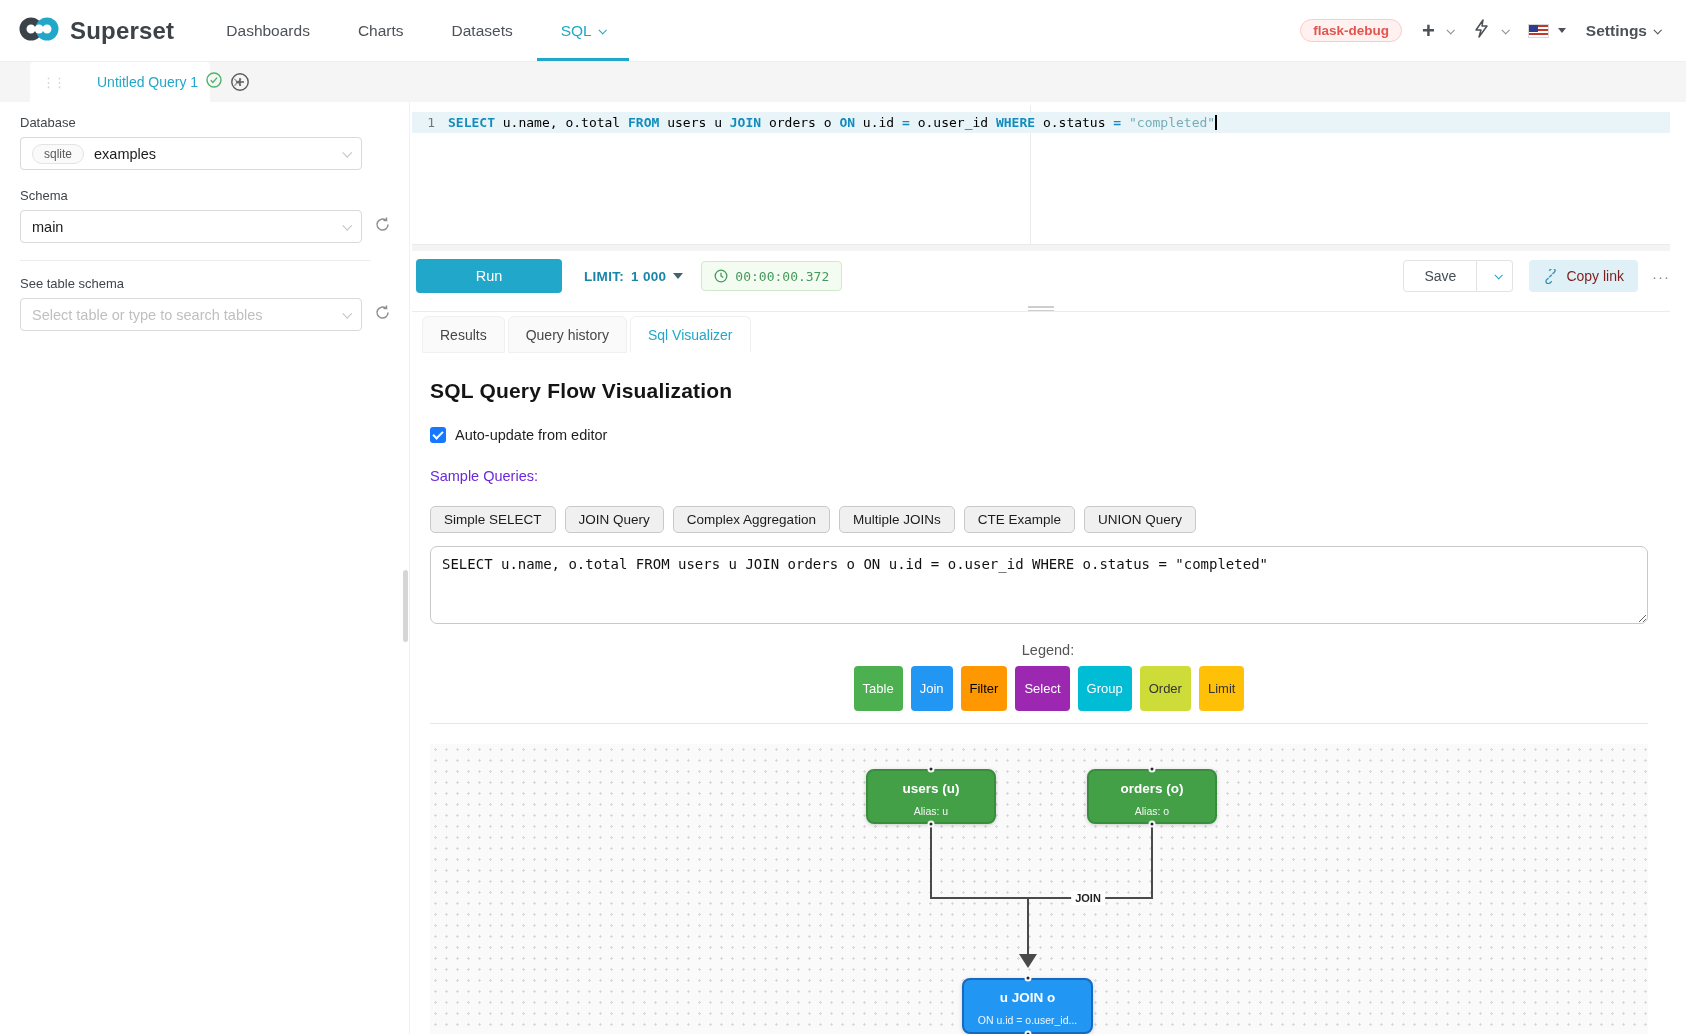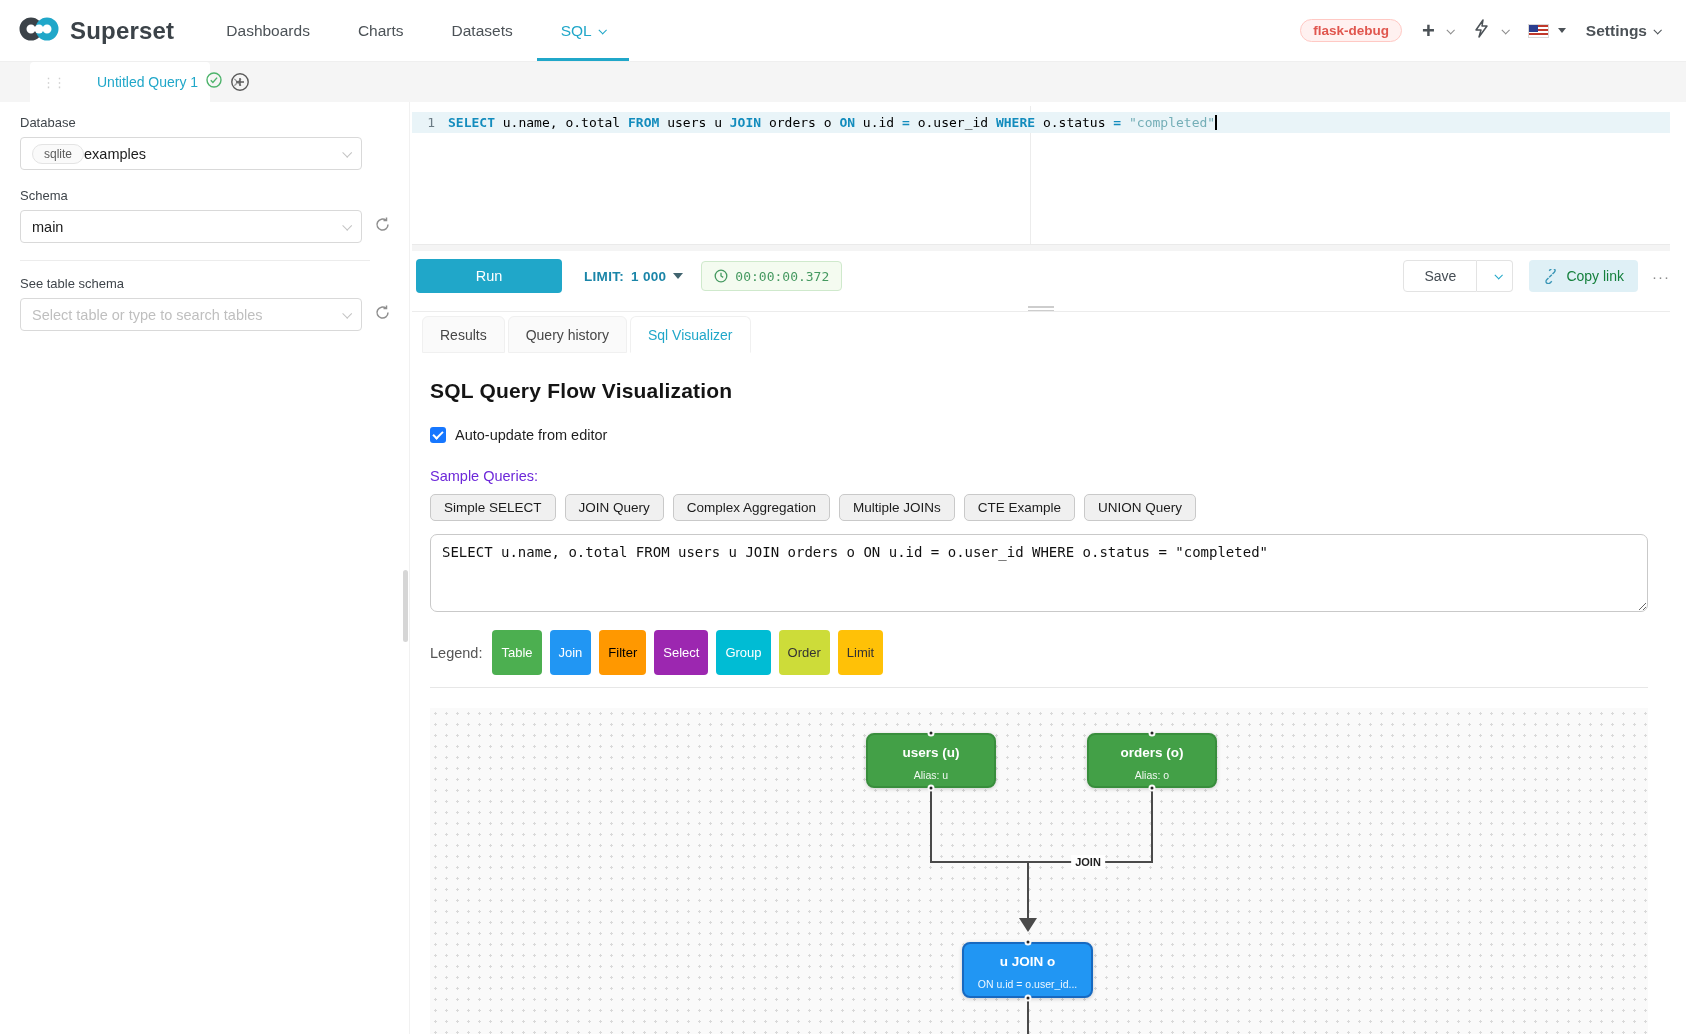--- a/index.html
+++ b/index.html
@@ -40,21 +40,21 @@
   .qtab-label { font-size:14px; color:#20a7c9; white-space:nowrap;margin-left:25px; }
   .close-x { color:#9a9a9a; font-size:13px; margin-left:2px; cursor:pointer; }
   .addtab { display:flex; align-items:center; margin-left:20px; cursor:pointer; }
 
   
   .body { position:absolute; top:102px; left:0; right:0; bottom:0; display:flex; background:#fff; }
   .sidebar { width:410px; flex:0 0 410px; padding:13px 0 0 20px; position:relative; }
   .side-label { font-size:13px; color:#3f454b; margin-bottom:7px; }
   .sel-row { display:flex; align-items:center; gap:12px; }
   .sel { width:342px; height:33px; border:1px solid #d9d9d9; border-radius:4px; background:#fff;
-         display:flex; align-items:center; padding:0 11px; cursor:pointer; }
+         display:flex; align-items:center; padding:0 11px; gap:10px; cursor:pointer; }
   .sel .selchv { margin-left:auto; color:#c3c3c3; }
   .engine-pill { font-size:12px; color:#5b5b5b; background:#fafafa; border:1px solid #e4e4e4;
                  border-radius:11px; padding:2px 11px; }
   .sel-value { font-size:14.5px; color:#1c1c1c; }
   .sel-placeholder { font-size:14.5px; color:#bfbfbf; }
   .mt18 { margin-top:18px; }
   .side-div { border-top:1px solid #ececec; width:350px; margin:17px 0 15px 0; }
   .pane-grip { position:absolute; right:2px; top:468px; width:5px; height:72px; background:#d6d6d6; border-radius:3px; }
   .vline { position:absolute; right:0; top:0; bottom:0; width:1px; background:#f1f1f1; }
 
@@ -83,21 +83,21 @@
   .timer { display:flex; align-items:center; gap:7px; margin-left:18px; background:#f4fbf0;
            border:1px solid #cfe9cc; border-radius:4px; height:30px; padding:0 12px;
            color:#459960; font-family:"DejaVu Sans Mono", monospace; font-size:13px; }
   .tb-right { margin-left:auto; display:flex; align-items:center; }
   .btn-save { height:32px; padding:0 20px; background:#fff; border:1px solid #e3e3e3;
               border-radius:4px 0 0 4px; font-size:14px; color:#454d54; font-family:inherit; cursor:pointer; }
   .btn-save-caret { height:32px; width:36px; background:#fff; border:1px solid #e3e3e3; border-left:none;
                     border-radius:0 4px 4px 0; color:#20a7c9; display:flex; align-items:center;
                     justify-content:center; cursor:pointer; }
   .btn-copy { height:32px; margin-left:16px; padding:0 14px; background:#dff0f6; border:none; border-radius:4px;
-              color:#15803d; font-size:14px; font-family:inherit; display:flex; align-items:center; gap:8px; cursor:pointer; }
+              color:#7f1d1d; font-size:14px; font-family:inherit; display:flex; align-items:center; gap:8px; cursor:pointer; }
   .more-dots { margin-left:14px; color:#8c8c8c; font-size:15px; letter-spacing:1px; cursor:pointer; }
 
   .pane-div { position:relative; border-top:1px solid #ececec; margin:16px 16px 0 0; }
   .pane-div .grip { position:absolute; left:50%; top:-8px; transform:translateX(-50%); width:26px; }
   .pane-div .grip i { display:block; height:1.5px; background:#cdcdcd; margin:2px 0; }
 
   
   .rtabs { display:flex; gap:3px; margin-top:4px; padding-left:10px; }
   .rtab { height:37px; display:flex; align-items:center; padding:0 17px; font-size:14px; color:#474747;
           background:#fafafa; border:1px solid #f0f0f0; border-radius:6px 6px 0 0; cursor:pointer; }
@@ -105,27 +105,27 @@
 
   
   .viz { padding:26px 18px 0 18px; }
   .viz h2 { font-size:21px; font-weight:700; color:#141414; letter-spacing:.2px; }
   .auto-row { display:flex; align-items:center; gap:9px; margin-top:24px; }
   .cbx { width:16px; height:16px; background:#1677ff; border-radius:3px; position:relative; cursor:pointer; }
   .cbx::after { content:""; position:absolute; left:5px; top:2px; width:4px; height:8px;
                 border:solid #fff; border-width:0 2px 2px 0; transform:rotate(45deg); }
   .auto-label { font-size:14.5px; color:#1f1f1f; }
   .sample-label { margin-top:25px; font-size:14.5px; color:#6d28d9; }
-  .sample-row { display:flex; gap:9px; margin-top:10px; }
+  .sample-row { display:flex; gap:9px; margin-top:22px; }
   .sample-btn { background:#f0f0f0; border:1px solid #c9c9c9; border-radius:5px; padding:5px 13px;
                 font-size:13.5px; color:#1c1c1c; font-family:inherit; cursor:pointer; }
   .sql-box { margin-top:13px; width:1218px; height:78px; border:1px solid #c9c9c9; border-radius:7px;
              padding:9px 11px; font-family:"DejaVu Sans Mono", monospace; font-size:14px; color:#111;
              resize:vertical; background:#fff; }
-  .legend-row { display:flex; align-items:center; gap:8px; margin-top:14px; }
+  .legend-row { display:flex; align-items:center; gap:8px; margin-top:14px;flex-direction:column; }
   .legend-label { font-size:14.5px; color:#555; margin-right:2px; }
   .lg-badge { font-size:13px; border-radius:4px; padding:15px 9px; }
   .viz-div { border-top:1px solid #e7e7e7; width:1218px; margin-top:12px; }
 
   
   .canvas { position:relative; margin-top:20px; width:1218px; height:361px; background:#fafafa;
             background-image:radial-gradient(circle, #d9d9d9 1px, transparent 1.3px);
             background-size:11px 11px; overflow:hidden; }
   .edges { position:absolute; inset:0; }
   .fnode { position:absolute; border-radius:8px; color:#fff; text-align:center; cursor:grab;

